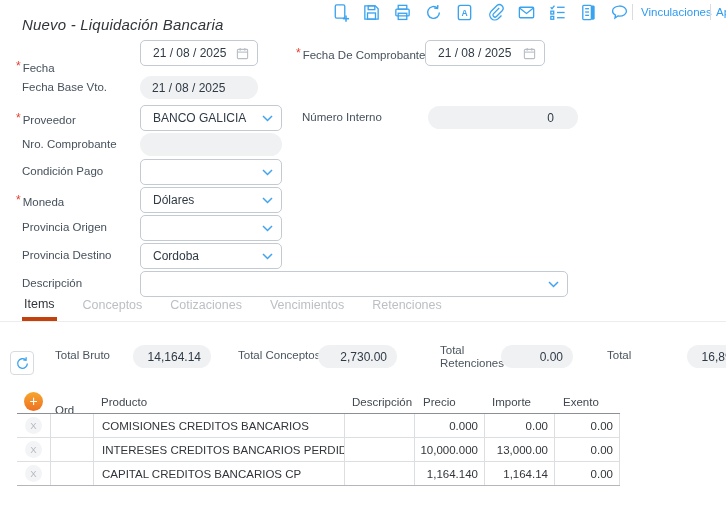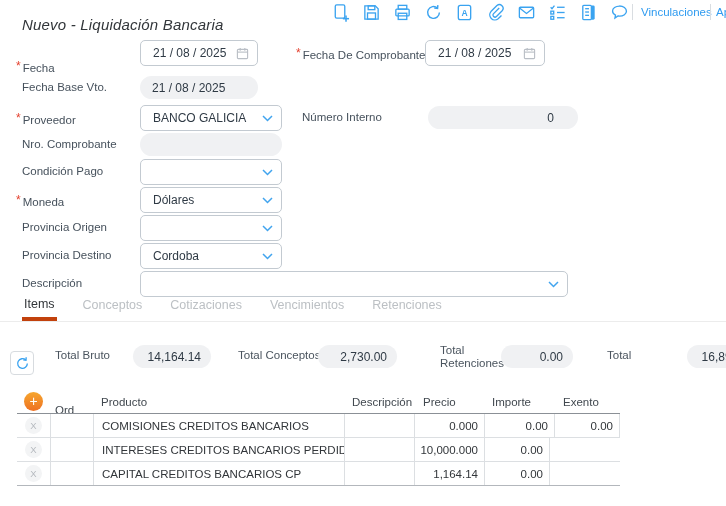--- a/index.html
+++ b/index.html
@@ -268,25 +268,27 @@
 </div>
 
 <div class="grid-row" style="top:438px;">
   <div class="cell first" style="width:33px;">
       <button class="del-btn">X</button>
     </div>
   <div class="cell text" style="width:43px;"></div>
   <div class="cell text" style="width:251px;">INTERESES CREDITOS BANCARIOS PERDIDOS</div>
   <div class="cell text" style="width:70px;"></div>
   <div class="cell num" style="width:70px;">10,000.000</div>
+  <div class="cell num" style="width:70px;">13,000.00</div>
   <div class="cell num rb" style="width:66px;">0.00</div>
 </div>
 
 <div class="grid-row last" style="top:462px;">
   <div class="cell first" style="width:33px;">
       <button class="del-btn">X</button>
     </div>
   <div class="cell text" style="width:43px;"></div>
   <div class="cell text" style="width:251px;">CAPITAL CREDITOS BANCARIOS CP</div>
   <div class="cell text" style="width:70px;"></div>
+  <div class="cell num" style="width:70px;">1,164.140</div>
   <div class="cell num" style="width:70px;">1,164.14</div>
   <div class="cell num rb" style="width:66px;">0.00</div>
 </div>
 
 </body></html>

